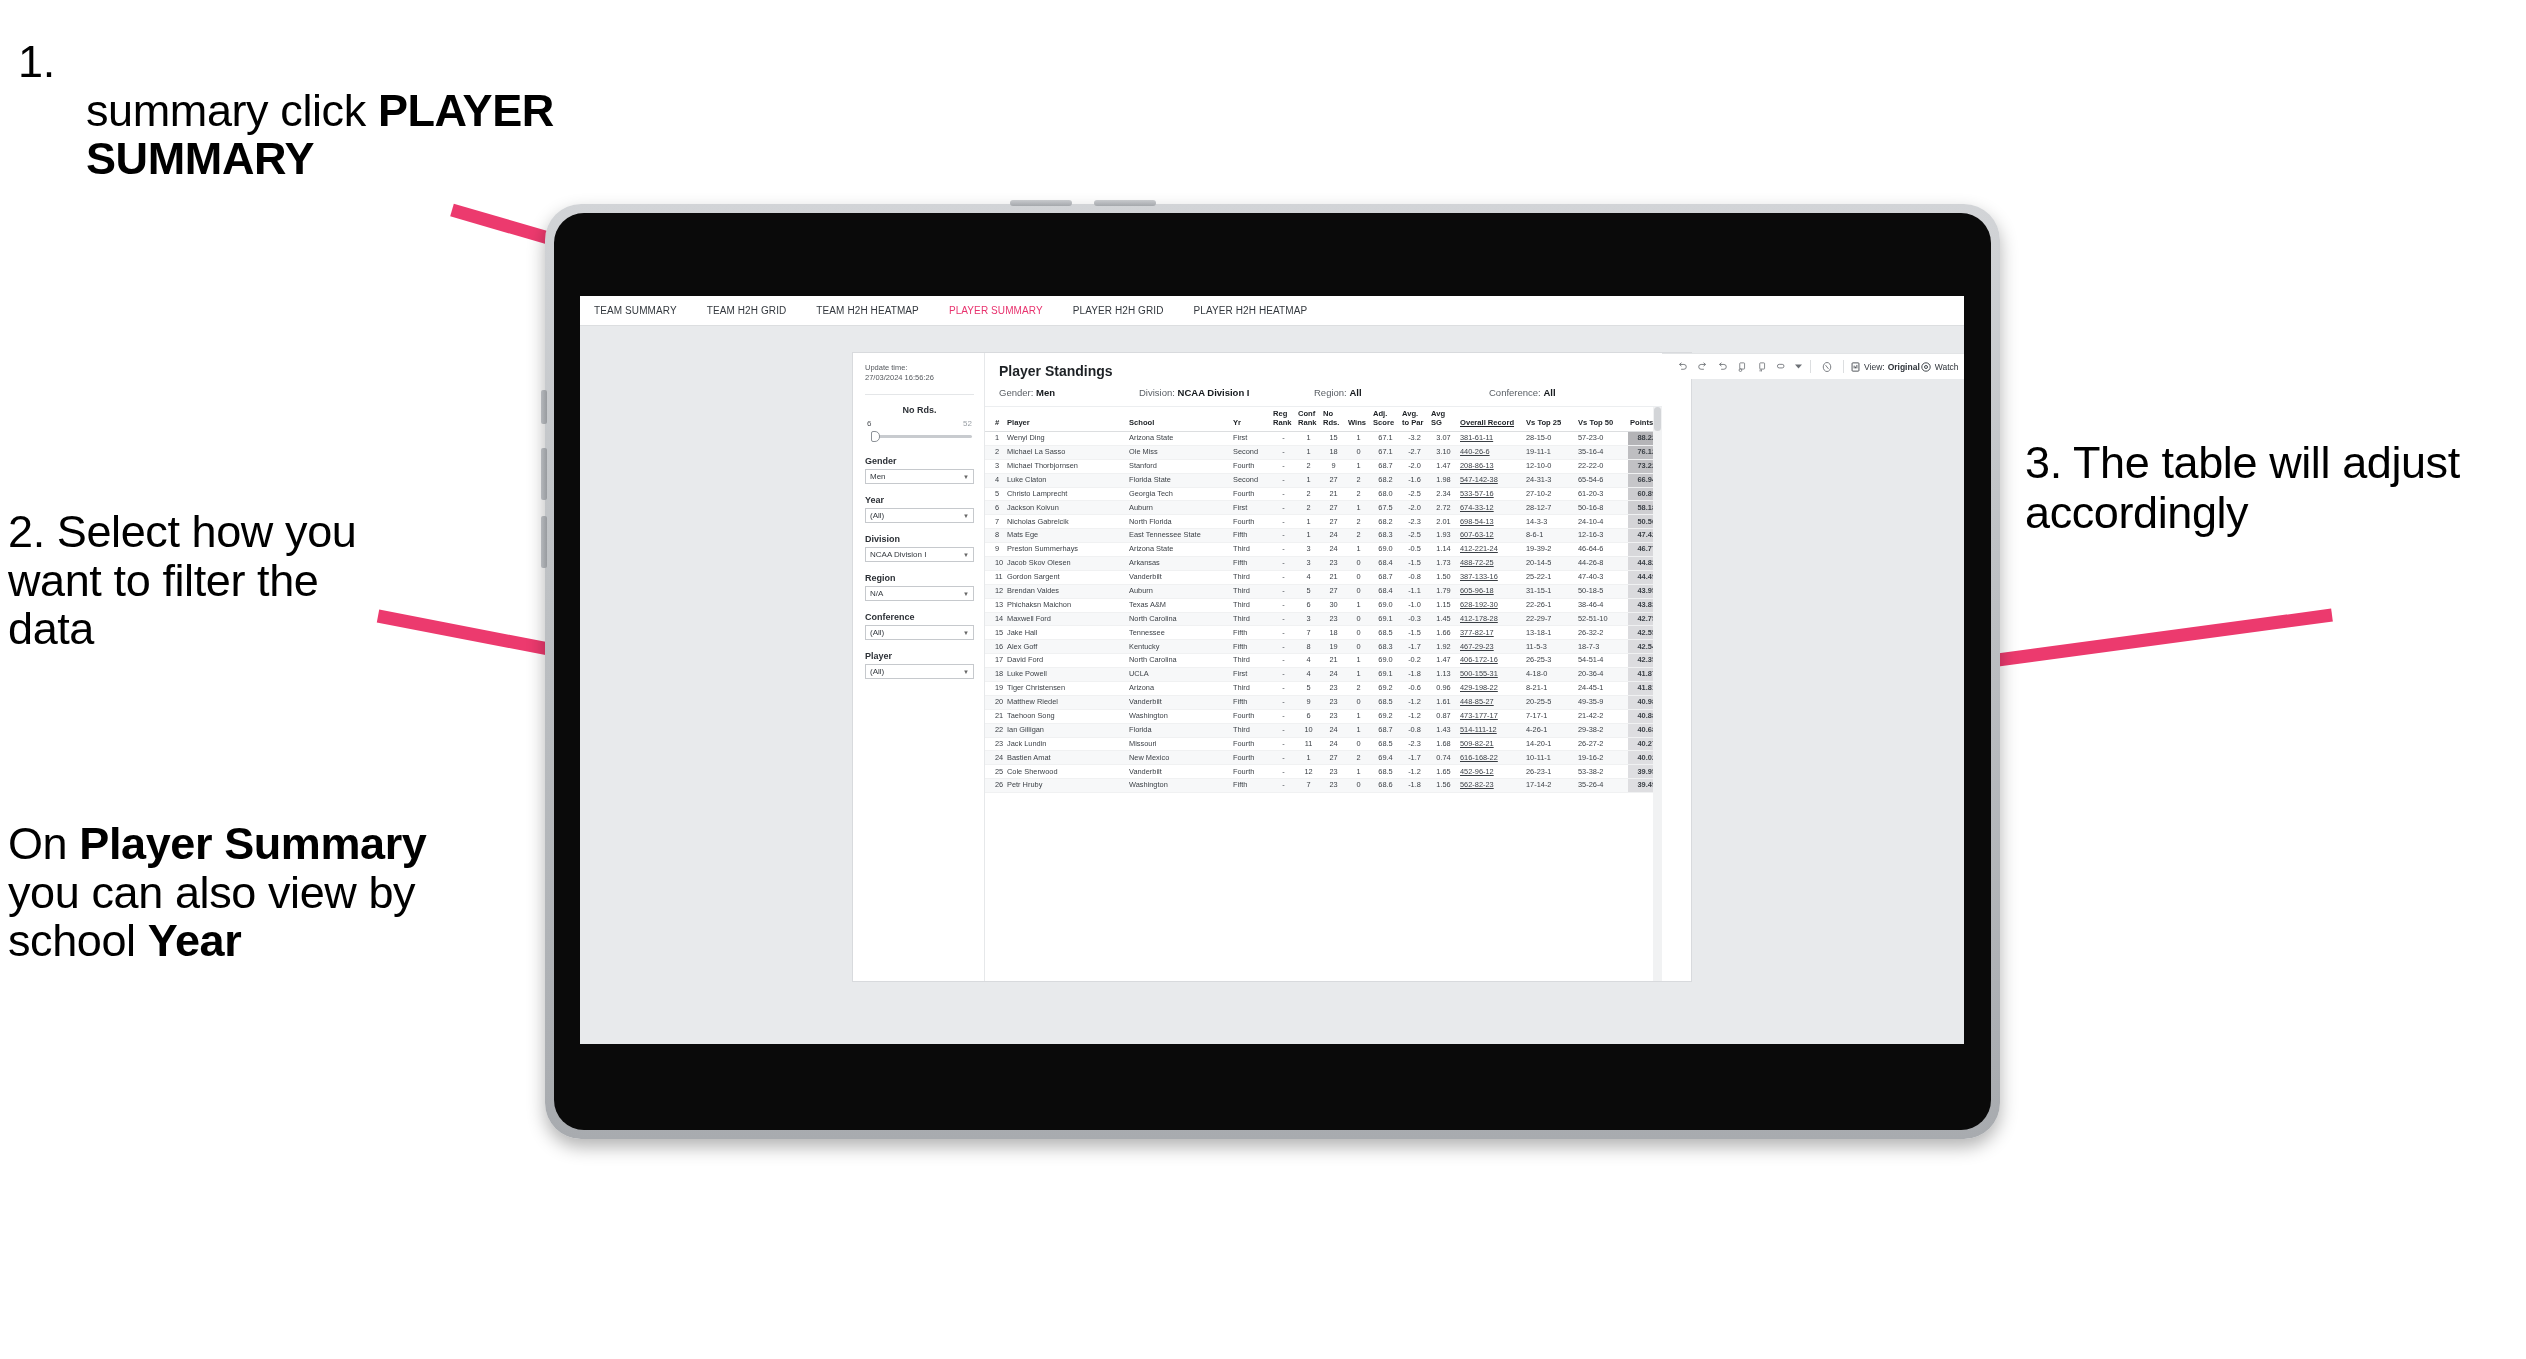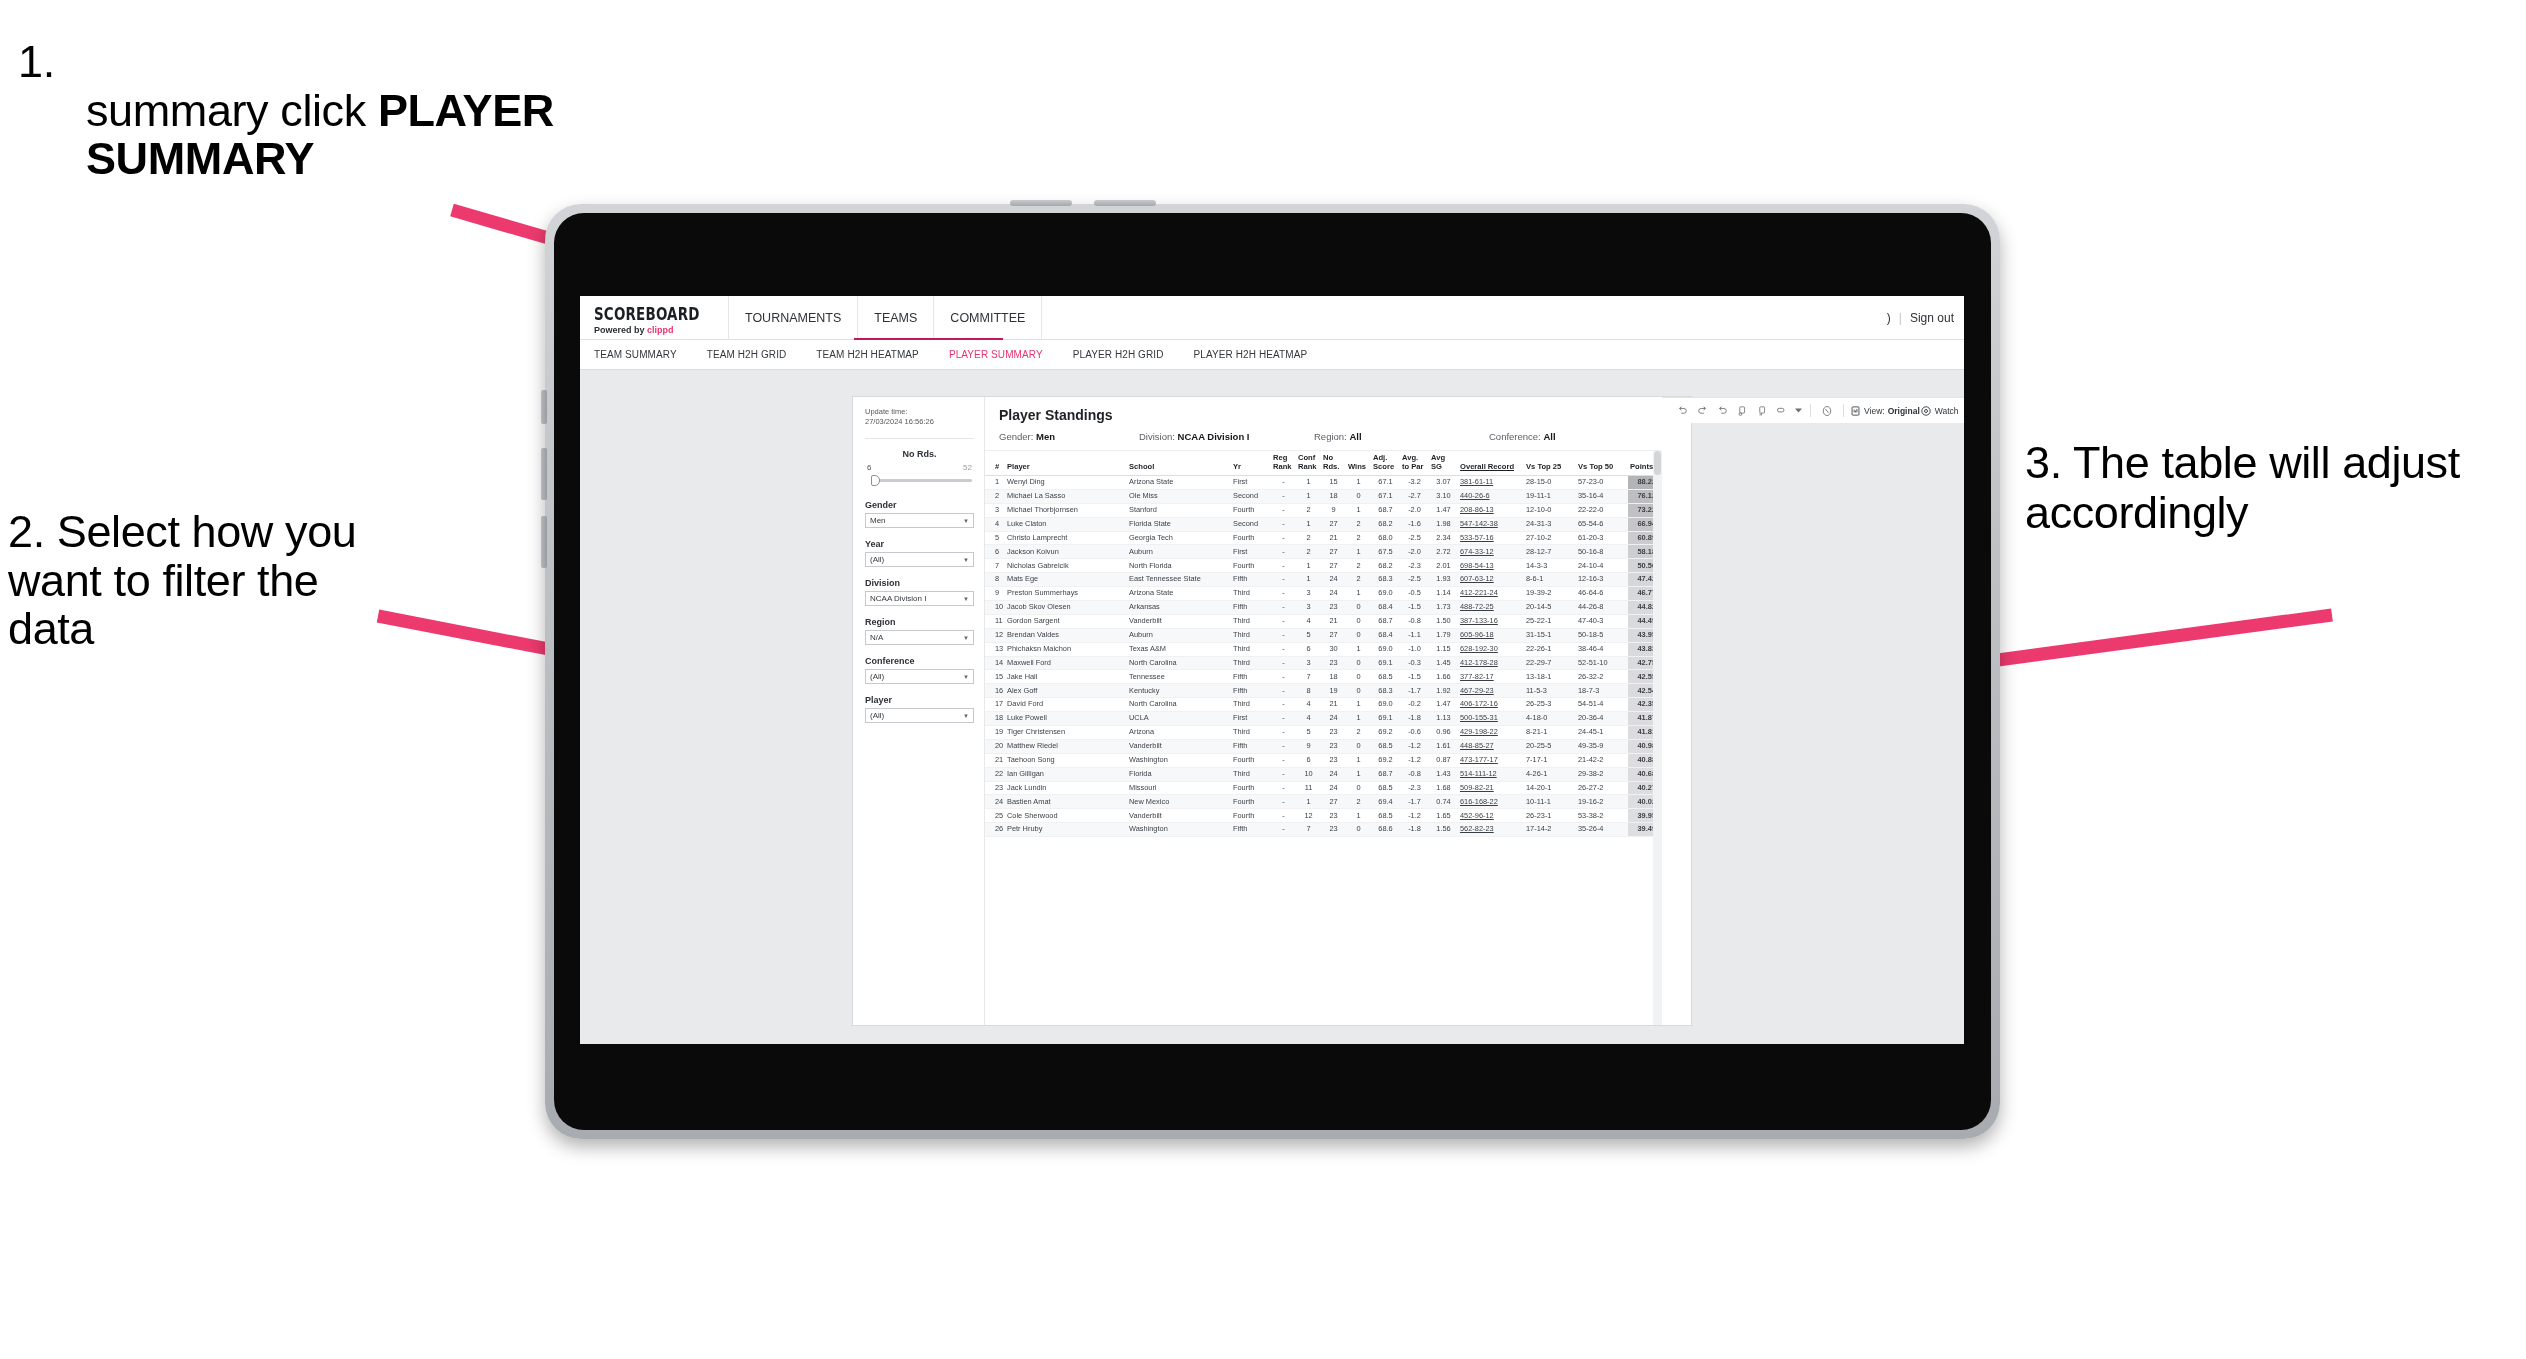--- a/index.html
+++ b/index.html
@@ -219,20 +219,23 @@
     <span class="body">
       <br>
       <span>summary click </span><b>PLAYER</b><br>
       <b>SUMMARY</b>
     </span>
   </div>
 
   <div class="anno" id="anno2">
     <span>2. Select how you want to filter the data</span>
   </div>
+  <div class="anno" id="anno2b">
+    <span>On </span><b>Player Summary</b><span> you can also view by school </span><b>Year</b>
+  </div>
 
   <div class="anno" id="anno3">
     <span>3. The table will adjust accordingly</span>
   </div>
 
   <svg class="arrow" style="left:0;top:0;width:2526px;height:1359px;">
     <defs>
       <marker id="ah" viewBox="0 0 10 10" refX="8" refY="5" markerWidth="5.2" markerHeight="5.2" orient="auto-start-reverse">
         <path d="M 0 0 L 10 5 L 0 10 z" fill="#ec3A6e"></path>
       </marker>
@@ -246,39 +249,20 @@
     <div class="tablet-screen"></div>
   </div>
   <div class="btn-side btn-top1"></div>
   <div class="btn-side btn-top2"></div>
   <div class="btn-side btn-l1"></div>
   <div class="btn-side btn-l2"></div>
   <div class="btn-side btn-l3"></div>
 
   <div class="app">
 
-    <div class="topbar">
-      <div class="logo-wrap">
-        <div class="logo-main">SCOREBOARD</div>
-        <div class="logo-sub">
-          <span>Powered by </span><span class="brand">clippd</span>
-        </div>
-      </div>
-      <div class="topnav">
-        <div class="topnav-item">TOURNAMENTS</div>
-        <div class="topnav-item">TEAMS</div>
-        <div class="topnav-item">COMMITTEE</div>
-      </div>
-      <div class="topbar-right">
-        <span>)</span>
-        <span class="sep">|</span>
-        <span class="signout">Sign out</span>
-      </div>
-      <div class="top-accent"></div>
-    </div>
 
     <div class="subnav">
       <div class="subnav-item">TEAM SUMMARY</div>
       <div class="subnav-item">TEAM H2H GRID</div>
       <div class="subnav-item">TEAM H2H HEATMAP</div>
       <div class="subnav-item active">PLAYER SUMMARY</div>
       <div class="subnav-item">PLAYER H2H GRID</div>
       <div class="subnav-item">PLAYER H2H HEATMAP</div>
     </div>
 

